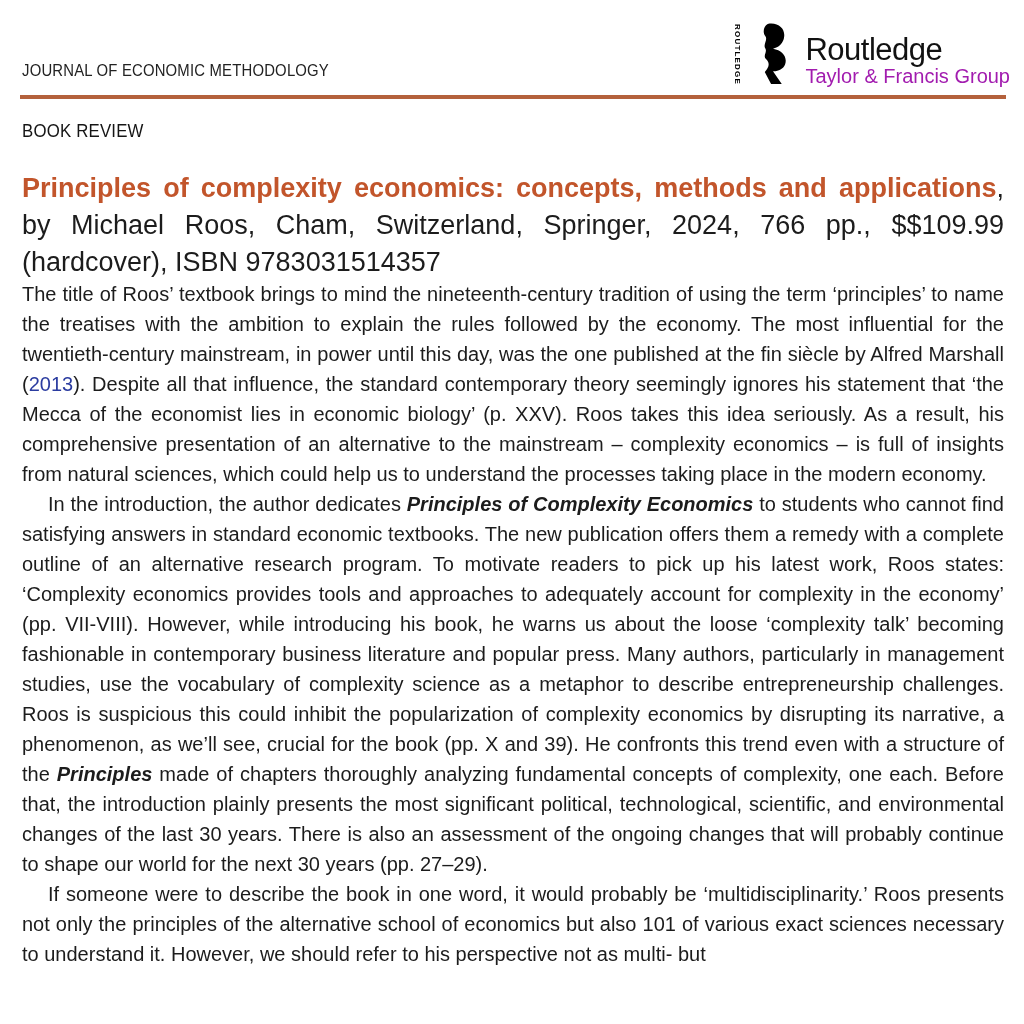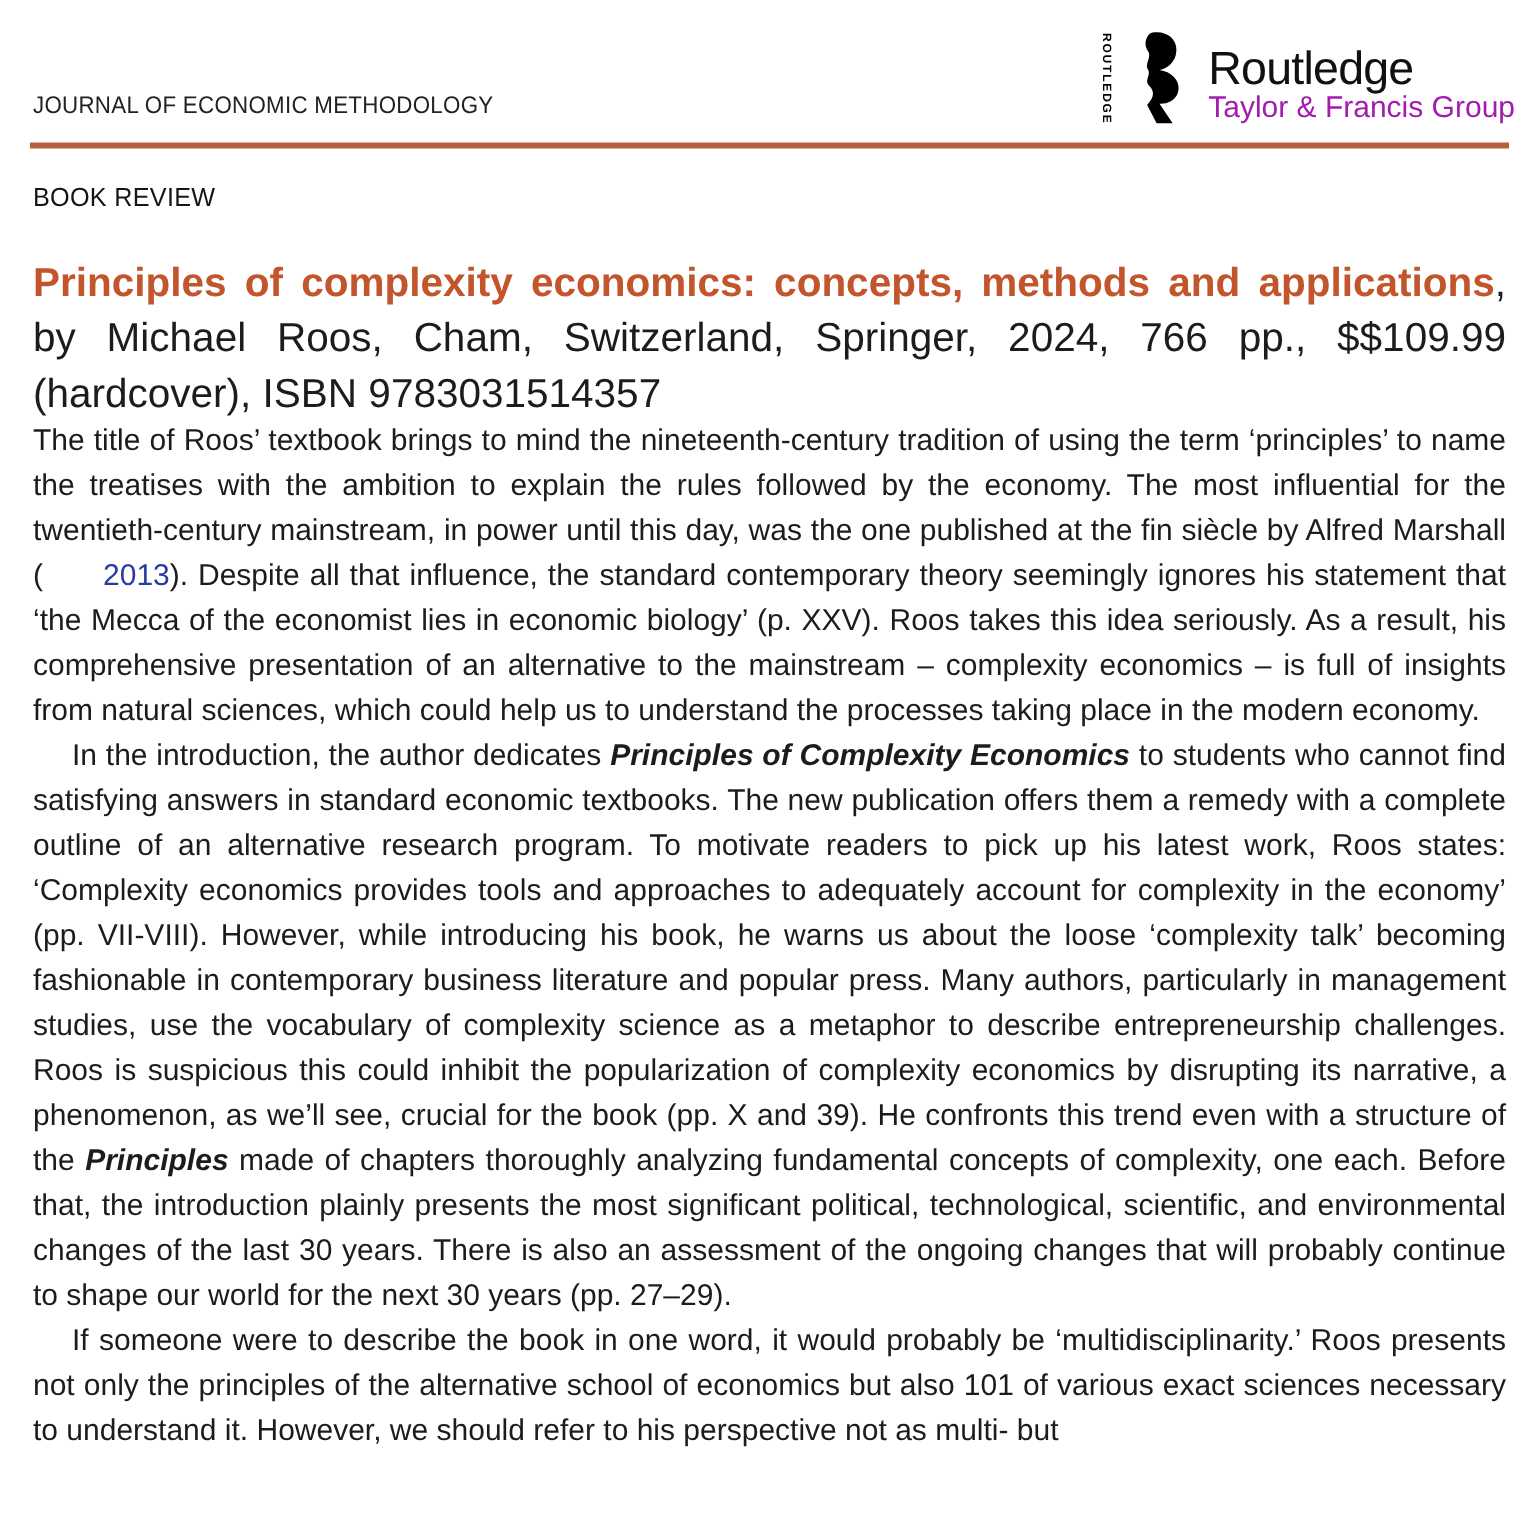--- a/index.html
+++ b/index.html
@@ -21,21 +21,21 @@
   }
   
   .journal-name{
     position:absolute;top:62px;left:22px;
     font-size:16px;letter-spacing:.2px;color:#222;
     transform:scaleX(.93);transform-origin:left center;
     white-space:nowrap;
   }
   .logo{
     position:absolute;top:16px;right:14px;
-    display:flex;align-items:center;gap:15px;height:70px;
+    display:flex;align-items:flex-end;gap:15px;height:70px;
   }
   .logo-vertical{
     writing-mode:vertical-rl;
     font-size:8px;font-weight:bold;letter-spacing:1.2px;
     color:#000;height:62px;margin-top:3px;
   }
   .logo-mark{display:block;margin-top:2px;}
   .logo-textcol{display:flex;flex-direction:column;justify-content:flex-start;margin-top:8px;}
   .logo-brand{
     font-size:31px;line-height:33px;color:#111;
@@ -65,21 +65,21 @@
   .book-details{color:var(--text);}
   
   .article-body{
     position:absolute;top:279px;left:22px;width:982px;
     font-size:20px;line-height:30px;text-align:justify;
     color:var(--text);
   }
   .para{margin:0;}
   .para.indent{text-indent:26px;}
   .seg-italic{font-style:italic;font-weight:bold;}
-  .ref-link{color:var(--link-blue);text-decoration:none;cursor:pointer;margin-left:40px;}
+  .ref-link{color:var(--link-blue);text-decoration:none;cursor:pointer;}
 </style>
 </head>
 <body>
 
 <div class="page">
 
   <div class="journal-name">JOURNAL OF ECONOMIC METHODOLOGY</div>
 
   <div class="logo">
     <div class="logo-vertical">ROUTLEDGE</div>

